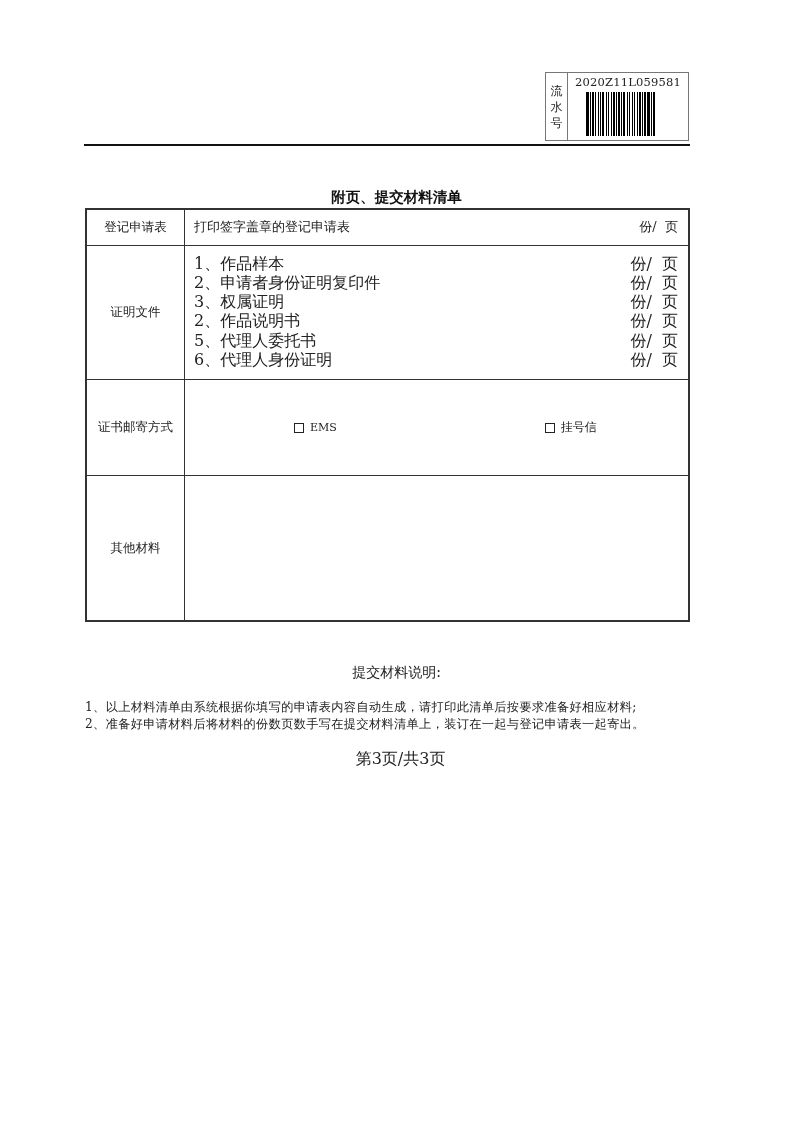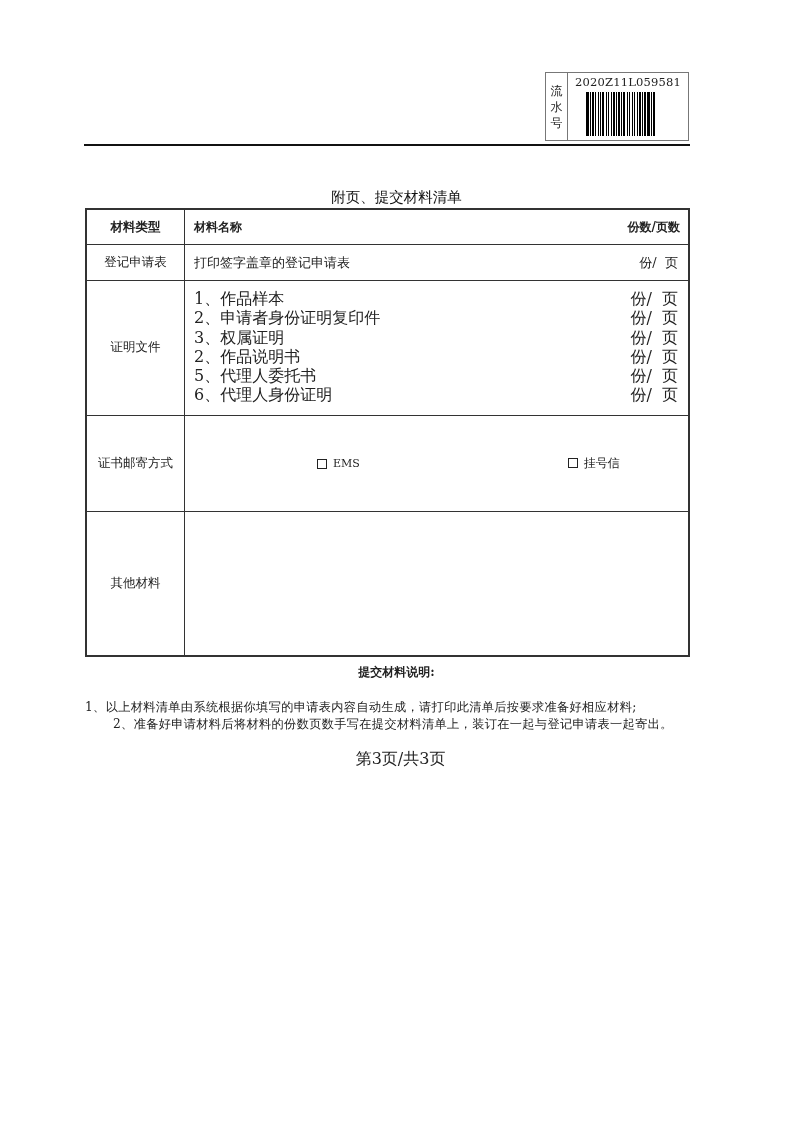--- a/index.html
+++ b/index.html
@@ -5,31 +5,31 @@
   html, body { margin:0; padding:0; background:#ffffff; }
   body { width:793px; height:1122px; position:relative; font-family:"DejaVu Serif","Liberation Serif",serif; color:#222; overflow:hidden; }
   .abs { position:absolute; }
   .serial-box { left:545px; top:72px; width:144px; height:69px; border:1px solid #777; box-sizing:border-box; display:flex; }
   .serial-label { width:21px; border-right:1px solid #777; display:flex; flex-direction:column; align-items:center; justify-content:center; font-size:12px; line-height:16px; }
   .serial-main { flex:1; display:flex; flex-direction:column; align-items:center; padding-top:2px; }
   .serial-num { font-size:11.5px; letter-spacing:0.2px; line-height:14px; }
   .barcode { margin-top:3px; width:84px; height:44px; display:flex; align-items:stretch; }
   .barcode span { display:block; height:100%; }
   .rule { left:84px; top:144px; width:606px; height:2px; background:#111; }
-  .title { left:0; width:793px; top:188px; text-align:center; font-size:14.5px; font-weight:normal; color:#111; }
+  .title { left:0; width:793px; top:188px; text-align:center; font-size:14.5px; font-weight:bold; color:#111; }
   table.main { position:absolute; left:85px; top:208px; width:605px; border-collapse:collapse; border:2px solid #333; font-size:12px; }
   table.main td { border:1.5px solid #333; padding:0; vertical-align:middle; }
   td.type { width:97px; text-align:center; font-size:12.5px; }
   .hdr td { height:34px; font-weight:bold; }
   .row-line { display:flex; justify-content:space-between; padding:0 10px 0 9px; }
   .qty { white-space:pre; }
   .list { padding:8px 0 10px 0; line-height:19.3px; font-size:16px; }
   .mail { display:flex; align-items:center; font-size:11px; }
   .cb { display:inline-block; width:10px; height:10px; border:1.3px solid #222; margin-right:6px; vertical-align:middle; box-sizing:border-box; }
-  .notes-title { left:0; width:793px; top:664px; text-align:center; font-size:12px; font-weight:bold; }
+  .notes-title { left:0; width:793px; top:664px; text-align:center; font-size:14px; font-weight:normal; }
   .note { left:85px; width:620px; font-size:12.2px; letter-spacing:0.35px; }
   .pageno { left:4px; width:793px; top:749px; text-align:center; font-size:16px; }
 </style>
 </head>
 <body>
 
 <div class="abs serial-box">
   <div class="serial-label">
     <span>流</span>
     <span>水</span>
@@ -93,29 +93,20 @@
       </div>
   </div>
 </div>
 
 <div class="abs rule"></div>
 
 <div class="abs title">附页、提交材料清单</div>
 
 <table class="main">
   <tbody>
-      <tr class="hdr">
-    <td class="type">材料类型</td>
-    <td>
-      <div class="row-line">
-        <span>材料名称</span>
-        <span style="padding-right:0;margin-right:-2px;">份数/页数</span>
-      </div>
-    </td>
-  </tr>
   <tr style="height:36px;">
     <td class="type">登记申请表</td>
     <td style="font-size:13px;">
       <div class="row-line">
         <span>打印签字盖章的登记申请表</span>
         <span class="qty">份/  页</span>
       </div>
     </td>
   </tr>
   <tr style="height:130px;">
@@ -146,33 +137,33 @@
               <span>6、代理人身份证明</span>
               <span class="qty">份/  页</span>
             </div>
       </div>
     </td>
   </tr>
   <tr style="height:96px;">
     <td class="type">证书邮寄方式</td>
     <td>
       <div class="mail">
-        <label style="margin-left:88px;padding-left:44px;">
+        <label style="margin-left:65px;padding-left:44px;">
           <span class="cb"></span><span>EMS</span>
         </label>
         <label style="margin-left:208px;font-size:12px;">
           <span class="cb"></span><span>挂号信</span>
         </label>
       </div>
     </td>
   </tr>
   <tr style="height:145px;">
     <td class="type">其他材料</td>
     <td></td>
   </tr>
 </tbody>
   </table>
 
 <div class="abs notes-title">提交材料说明:</div>
 <div class="abs note" style="top:699px;">1、以上材料清单由系统根据你填写的申请表内容自动生成，请打印此清单后按要求准备好相应材料;</div>
-<div class="abs note" style="top:716px;margin-left:28px;">2、准备好申请材料后将材料的份数页数手写在提交材料清单上，装订在一起与登记申请表一起寄出。</div>
+<div class="abs note" style="top:716px;">2、准备好申请材料后将材料的份数页数手写在提交材料清单上，装订在一起与登记申请表一起寄出。</div>
 
 <div class="abs pageno">第3页/共3页</div>
 
 </body></html>

